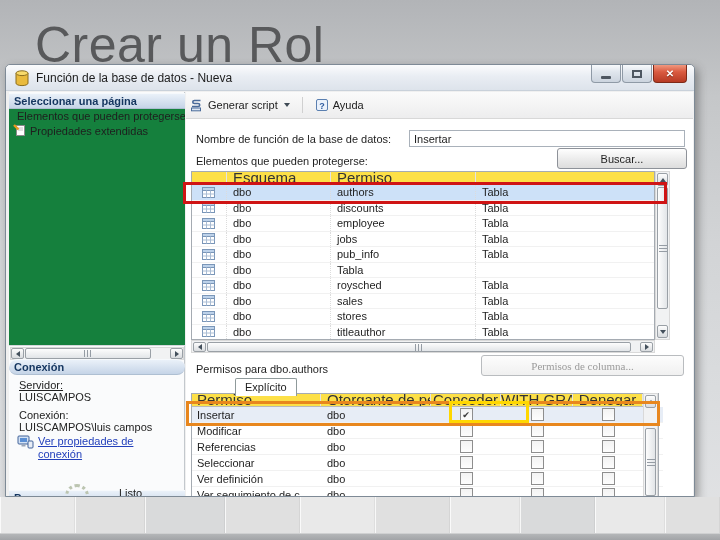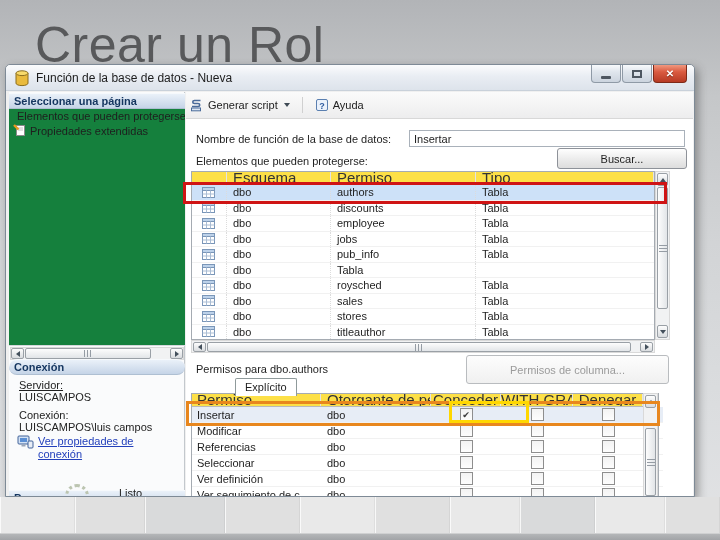--- a/index.html
+++ b/index.html
@@ -230,21 +230,20 @@
 
       <div class="fld-label" style="left:10px; top:63px;">Elementos que pueden protegerse:</div>
       <div class="btn" style="left:371px; top:56px; width:130px; height:21px;">Buscar...</div>
 
       <div class="tbl" style="left:5px; top:79px; width:478px; height:182px;">
         <div class="tbl-frame" style="left:0; top:0; width:464px; height:169px;"></div>
         <div class="thead sec-head">
           <span class="th"></span>
           <span class="th">Esquema</span>
           <span class="th">Permiso</span>
-          <span class="th">Tipo</span>
         </div>
         <div id="sec-rows">
             <div class="sec-row sel">
               <span class="cell icn">
                 <svg width="13" height="11" viewBox="0 0 13 11">
                   <rect x="0.5" y="0.5" width="12" height="10" fill="#fff" stroke="#7a96b8"></rect>
                   <rect x="0.5" y="0.5" width="12" height="3" fill="#bdd2ea" stroke="#7a96b8"></rect>
                   <line x1="4.5" y1="3.5" x2="4.5" y2="10.5" stroke="#aabdd4"></line>
                   <line x1="8.5" y1="3.5" x2="8.5" y2="10.5" stroke="#aabdd4"></line>
                   <line x1="0.5" y1="7" x2="12.5" y2="7" stroke="#aabdd4"></line>
@@ -400,21 +399,21 @@
           <div class="sb-thumb horiz" style="left:15px; top:1px; width:424px; height:10px;">
               <span class="grip-v"></span>
             </div>
           <div class="sb-btn" style="right:1px; top:1px; width:13px; height:10px;">
               <span class="tri-r"></span>
             </div>
         </div>
       </div>
 
       <div class="fld-label" style="left:10px; top:271px;">Permisos para dbo.authors</div>
-      <div class="btn disabled" style="left:280px; top:263px; width:203px; height:29px;">Permisos de columna...</div>
+      <div class="btn disabled" style="left:295px; top:263px; width:203px; height:21px;font-family:Liberation Serif, serif;">Permisos de columna...</div>
 
       <div class="tab" style="left:11px; top:286px;margin-left:38px;">Explícito</div>
 
       <div class="tbl" style="left:5px; top:301px; width:472px; height:105px;">
         <div class="tbl-frame" style="left:0; top:0; width:468px; height:105px;"></div>
         <div class="thead perm-head">
           <span class="th">Permiso</span>
           <span class="th">Otorgante de permisos</span>
           <span class="th ctr">Conceder</span>
           <span class="th ctr">WITH GRA</span>

